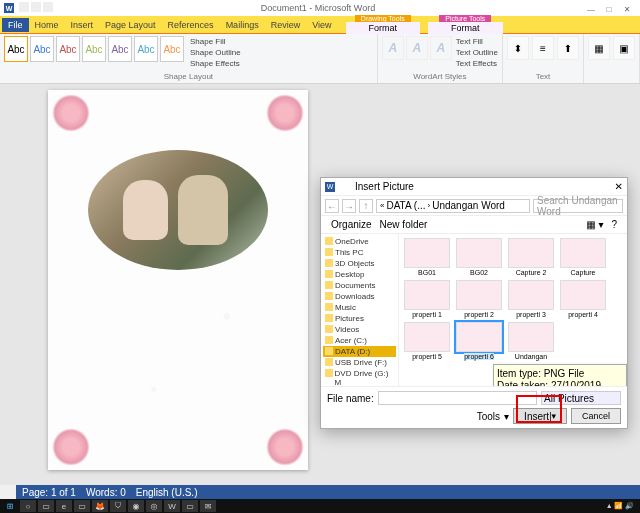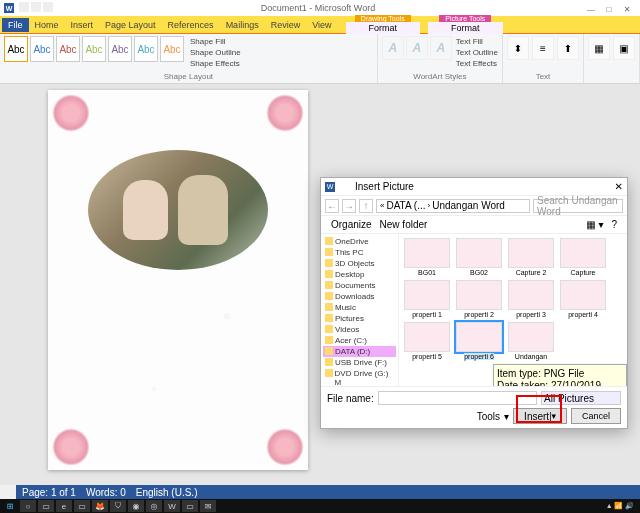--- a/index.html
+++ b/index.html
@@ -52,21 +52,21 @@
 .dlg-title .word-icon{width:10px;height:10px;background:#2b579a;color:#fff;display:flex;align-items:center;justify-content:center;font-size:7px}
 .dlg-nav{height:20px;display:flex;align-items:center;gap:3px;padding:0 4px;border-bottom:1px solid #eee}
 .dlg-nav .arr{width:14px;height:14px;border:1px solid #ccc;display:flex;align-items:center;justify-content:center;color:#888}
 .dlg-nav .path{flex:1;border:1px solid #ccc;height:14px;padding:0 3px;font-size:8px;display:flex;align-items:center;gap:2px}
 .dlg-nav .search{width:90px;border:1px solid #ccc;height:14px;padding:0 3px;font-size:8px;color:#999;display:flex;align-items:center}
 .dlg-tools{height:18px;display:flex;align-items:center;gap:8px;padding:0 10px;border-bottom:1px solid #eee;font-size:9px}
 .dlg-body{flex:1;display:flex;overflow:hidden}
 .dlg-sidebar{width:78px;border-right:1px solid #eee;overflow:hidden;padding:2px}
 .dlg-sidebar .item{font-size:8px;padding:1px 2px;display:flex;align-items:flex-start;gap:2px;color:#333}
 .dlg-sidebar .item .ic{width:8px;height:8px;background:#ffd96a;display:inline-block}
-.dlg-sidebar .item.sel{background:#f0abfc}
+.dlg-sidebar .item.sel{background:#eab308}
 .dlg-files{flex:1;padding:4px;display:flex;flex-wrap:wrap;gap:4px;align-content:flex-start;position:relative}
 .thumb{width:48px;display:flex;flex-direction:column;align-items:center}
 .thumb .img{width:46px;height:30px;border:1px solid #ddd;background:#fce8ef}
 .thumb .lbl{font-size:7px;text-align:center;margin-top:1px;word-break:break-all}
 .thumb.sel .img{outline:2px solid #3399ff}
 .thumb.sel .lbl{background:#cde6f7}
 .tooltip{position:absolute;top:130px;left:94px;background:#ffffe1;border:1px solid #aaa;padding:3px;font-size:7px;line-height:1.2;box-shadow:1px 1px 3px rgba(0,0,0,.2);z-index:5}
 .dlg-footer{border-top:1px solid #eee;padding:4px 6px;display:flex;flex-direction:column;gap:3px}
 .dlg-footer .row{display:flex;align-items:center;gap:4px;justify-content:flex-end}
 .dlg-footer .fname-input{flex:1;border:1px solid #ccc;height:14px}

